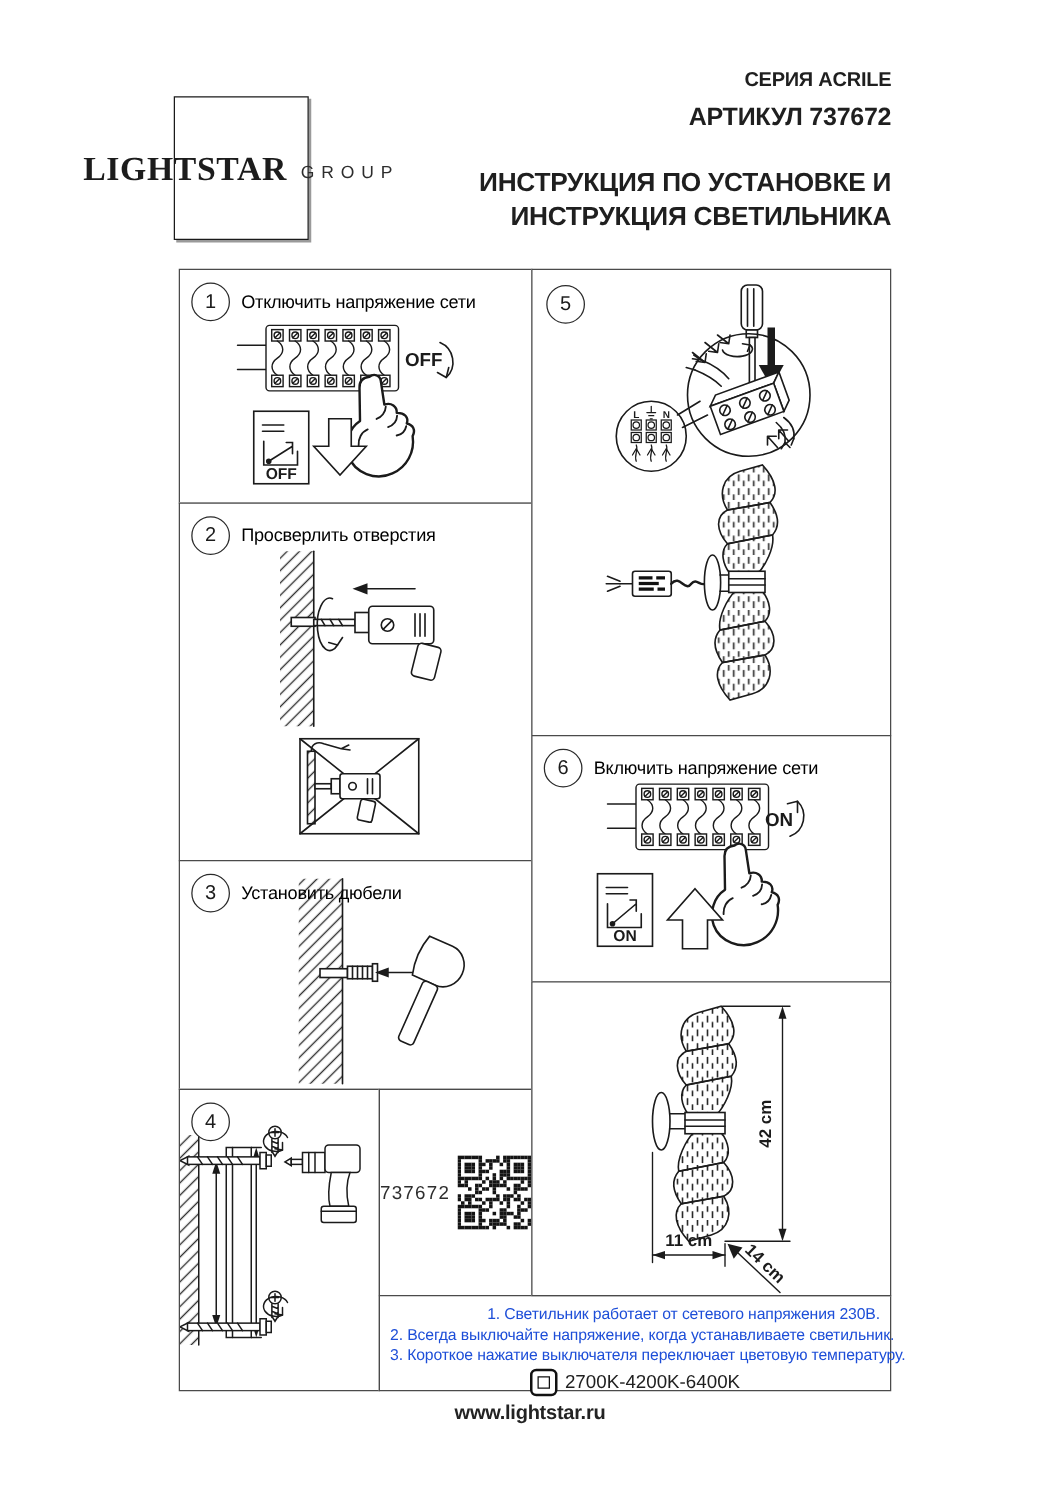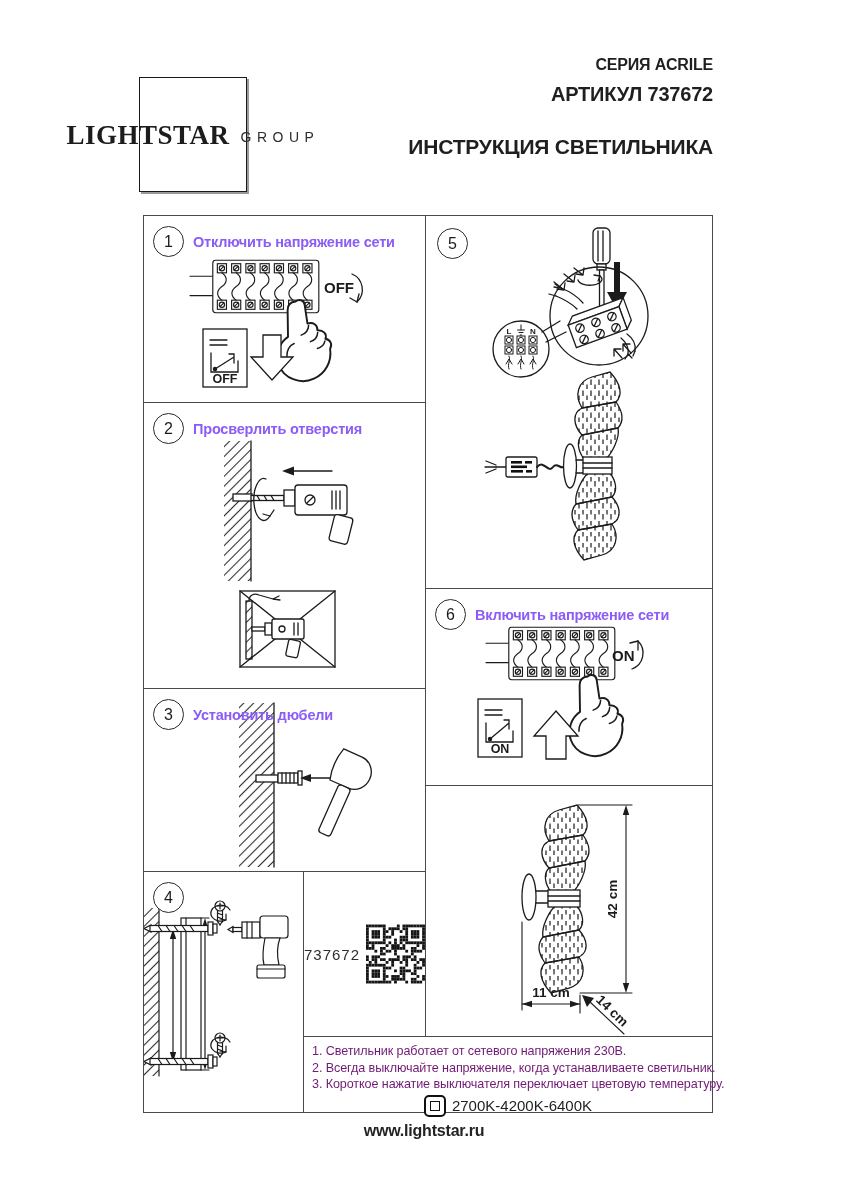--- a/index.html
+++ b/index.html
@@ -18,28 +18,28 @@
   .titles{position:absolute;top:56px;right:135px;text-align:right;}
   .t-series{font-weight:bold;font-size:16px;letter-spacing:-0.2px;}
   .t-article{font-weight:bold;font-size:20px;letter-spacing:-0.2px;margin-top:9px;}
   .t-instr{font-weight:bold;font-size:21px;line-height:27px;margin-top:27px;letter-spacing:-0.2px;}
   .grid{position:absolute;left:143px;top:215px;width:570px;height:898px;}
   .panel{position:absolute;background:#fff;border:1px solid #4a4a4a;box-sizing:border-box;}
   .art{position:absolute;left:0;top:0;}
   .step-head{position:absolute;top:10px;left:9px;display:flex;align-items:center;gap:9px;z-index:3;}
   .step-num{width:29px;height:29px;border:1.4px solid #2a2a2a;border-radius:50%;background:#fff;
     display:flex;align-items:center;justify-content:center;font-size:16px;color:#1c1c1c;}
-  .step-title{font-weight:bold;font-size:14.5px;letter-spacing:-0.2px;color:#8b5cf6;}
+  .step-title{font-weight:normal;font-size:14.5px;letter-spacing:-0.2px;color:#000000;}
   svg text{stroke:none;fill:#1b1b1b;font-family:"Liberation Sans",sans-serif;}
   .qr-wrap{position:absolute;left:160px;top:656px;width:123px;height:166px;border:1px solid #4a4a4a;
     box-sizing:border-box;background:#fff;display:flex;align-items:center;justify-content:center;gap:6px;}
   .qr-num{font-size:15px;letter-spacing:1px;color:#2e2e2e;}
   .notes{position:absolute;left:160px;top:821px;width:410px;height:77px;border:1px solid #4a4a4a;
     box-sizing:border-box;background:#fff;padding:6px 8px 0 8px;}
-  .note-line{font-size:12.6px;line-height:16.5px;color:#701a75;letter-spacing:-0.1px;white-space:nowrap;}
+  .note-line{font-size:12.6px;line-height:16.5px;color:#1d4ed8;letter-spacing:-0.1px;white-space:nowrap;text-align:right;}
   .temp-row{display:flex;align-items:center;justify-content:center;gap:6px;margin-top:2px;}
   .temp-icon{width:18px;height:18px;border:2.6px solid #111;border-radius:5px;
     display:inline-flex;align-items:center;justify-content:center;background:#fff;}
   .temp-icon-in{width:8px;height:8px;border:1.6px solid #111;background:#fff;}
   .temp-text{font-size:15px;color:#1f1f1f;}
   .footer{position:absolute;left:0;top:1122px;width:848px;text-align:center;
     font-weight:bold;font-size:16px;color:#232323;letter-spacing:-0.2px;}
 </style>
 </head>
 <body>
@@ -112,20 +112,21 @@
     <rect x="24" y="0" width="24" height="8" fill="#ffffff"></rect>
     <rect x="48" y="0" width="24" height="8" fill="#df3b32"></rect>
     <rect x="0.5" y="0.5" width="71" height="7" fill="none" stroke="#aaaaaa"></rect>
   </svg>
 </div>
 
 <div class="titles">
   <div class="t-series">СЕРИЯ ACRILE</div>
   <div class="t-article">АРТИКУЛ 737672</div>
   <div class="t-instr">
+    <div>ИНСТРУКЦИЯ ПО УСТАНОВКЕ И</div>
     <div>ИНСТРУКЦИЯ СВЕТИЛЬНИКА</div>
   </div>
 </div>
 
 <div class="grid">
 
   <div class="panel" style="left:0;top:0;width:283px;height:188px">
     <div class="step-head">
       <div class="step-num">1</div>
       <div class="step-title">Отключить напряжение сети</div>

